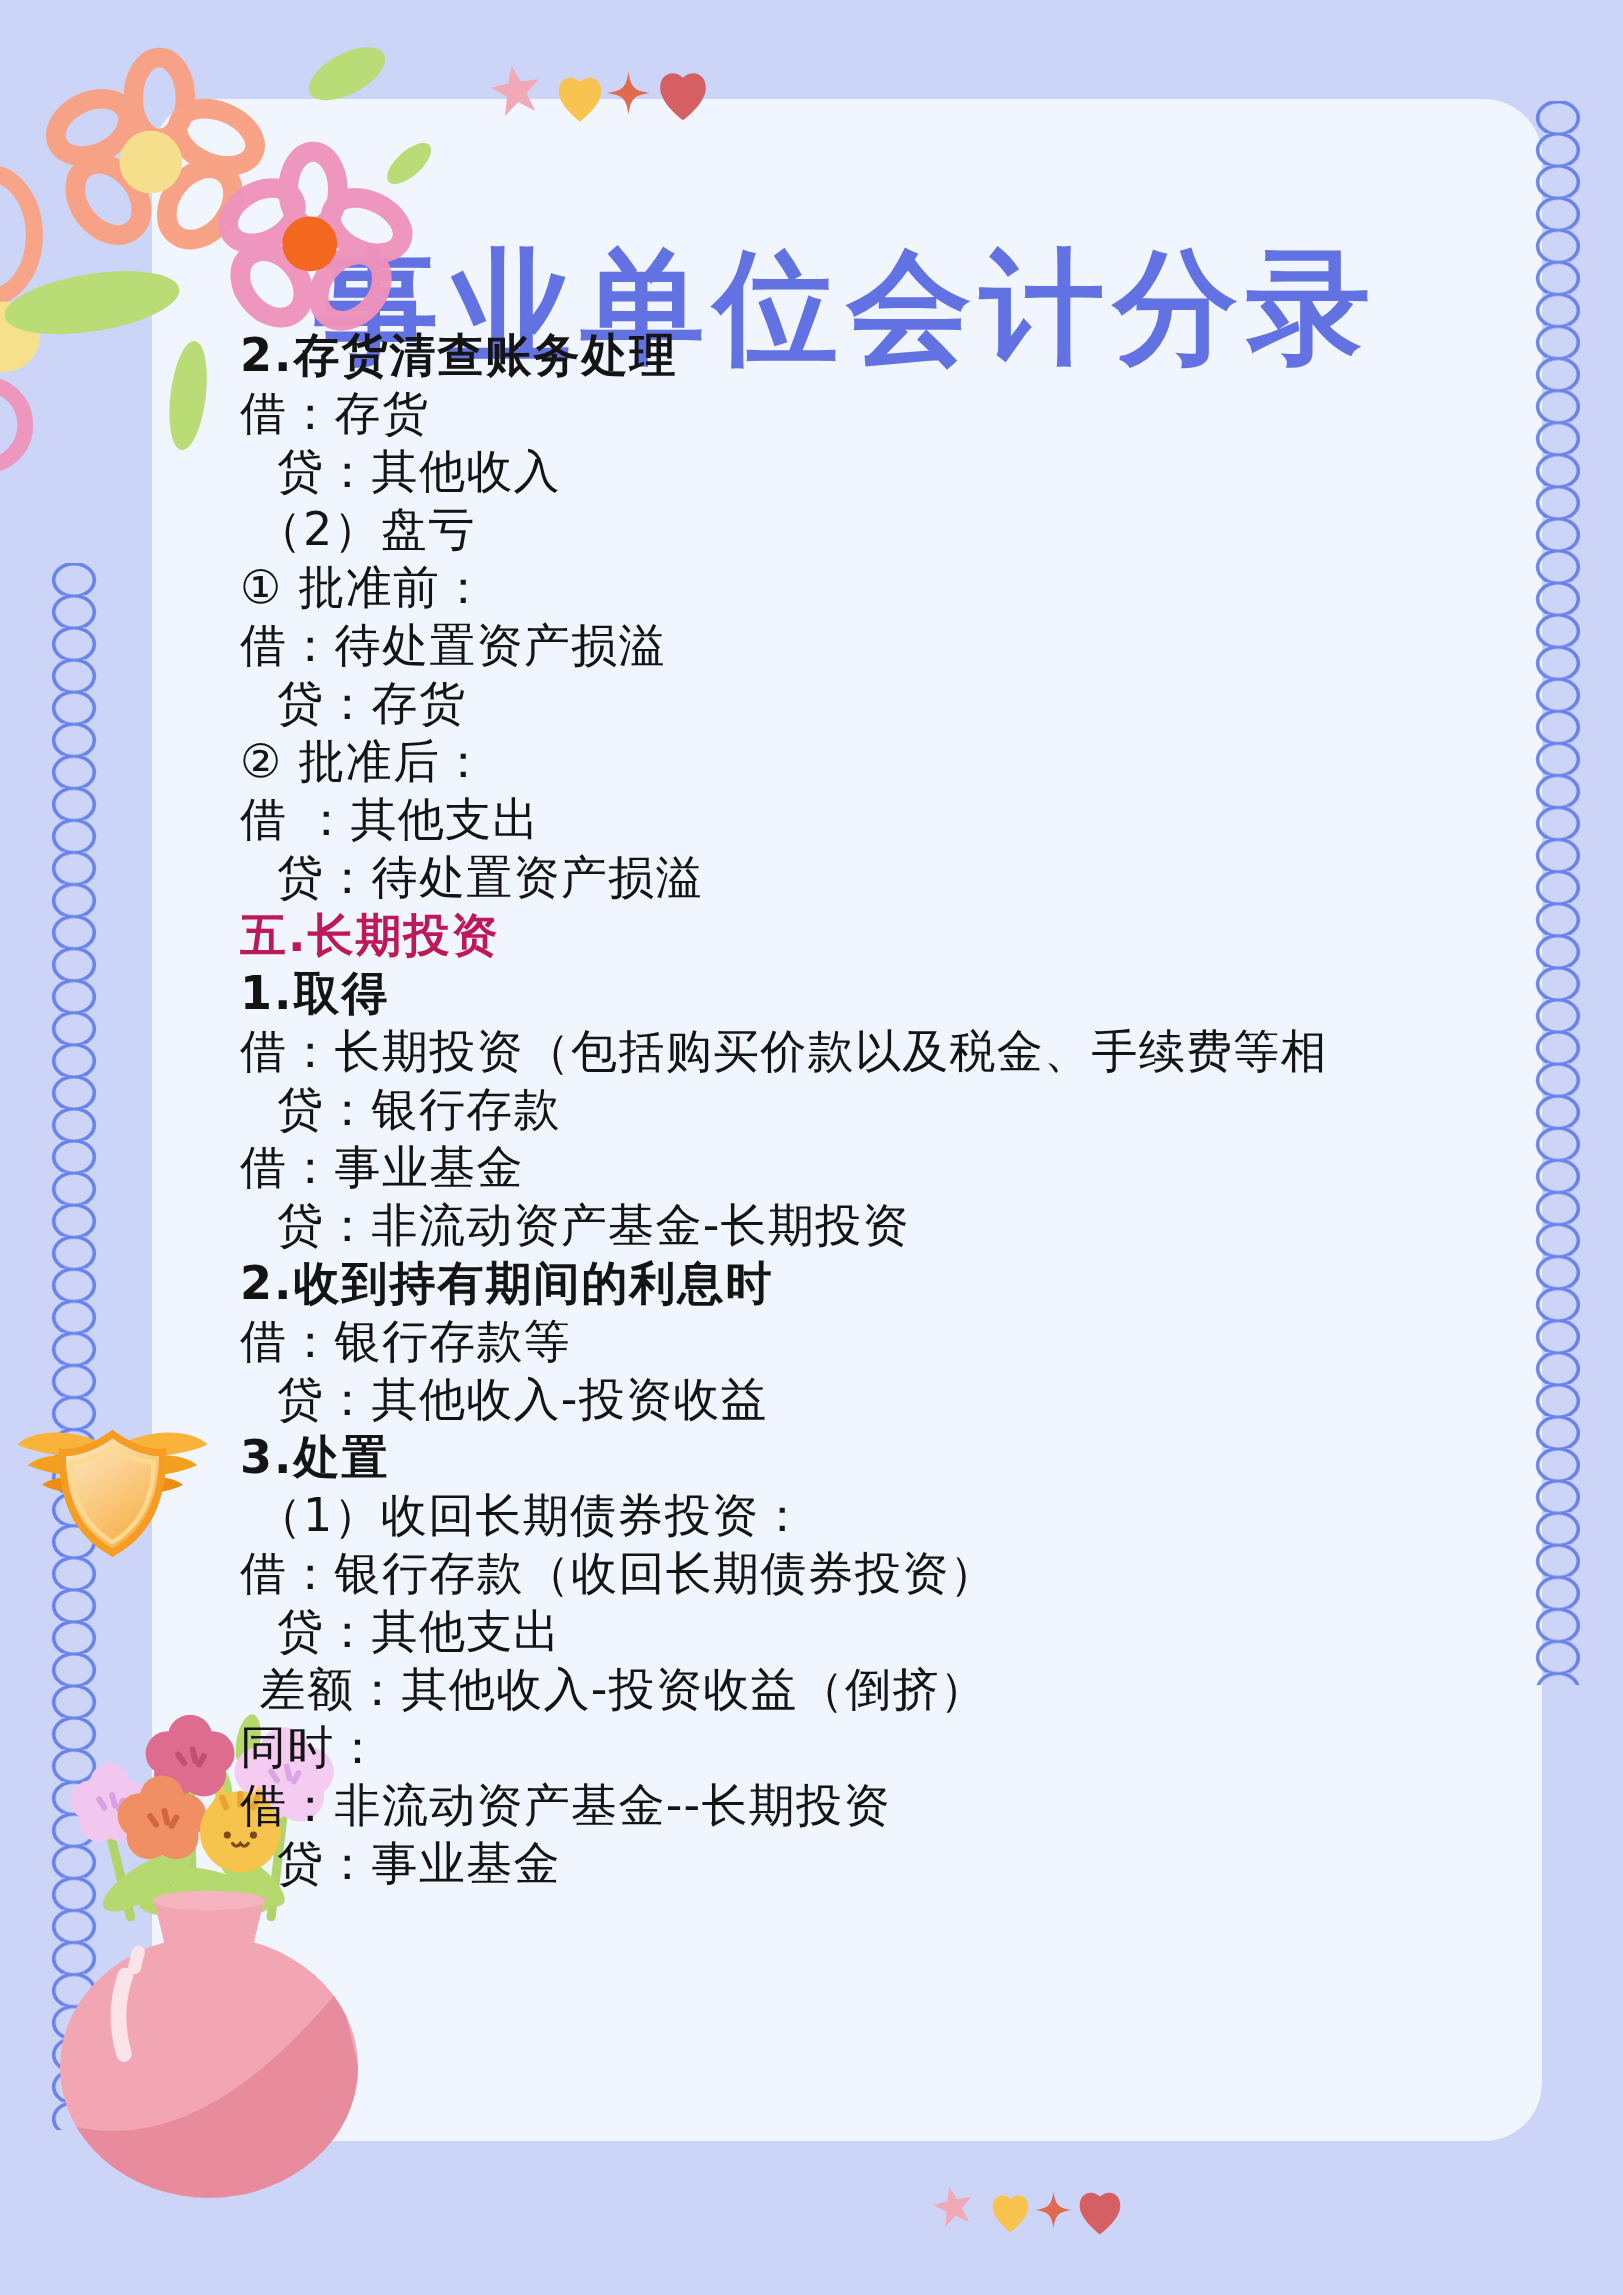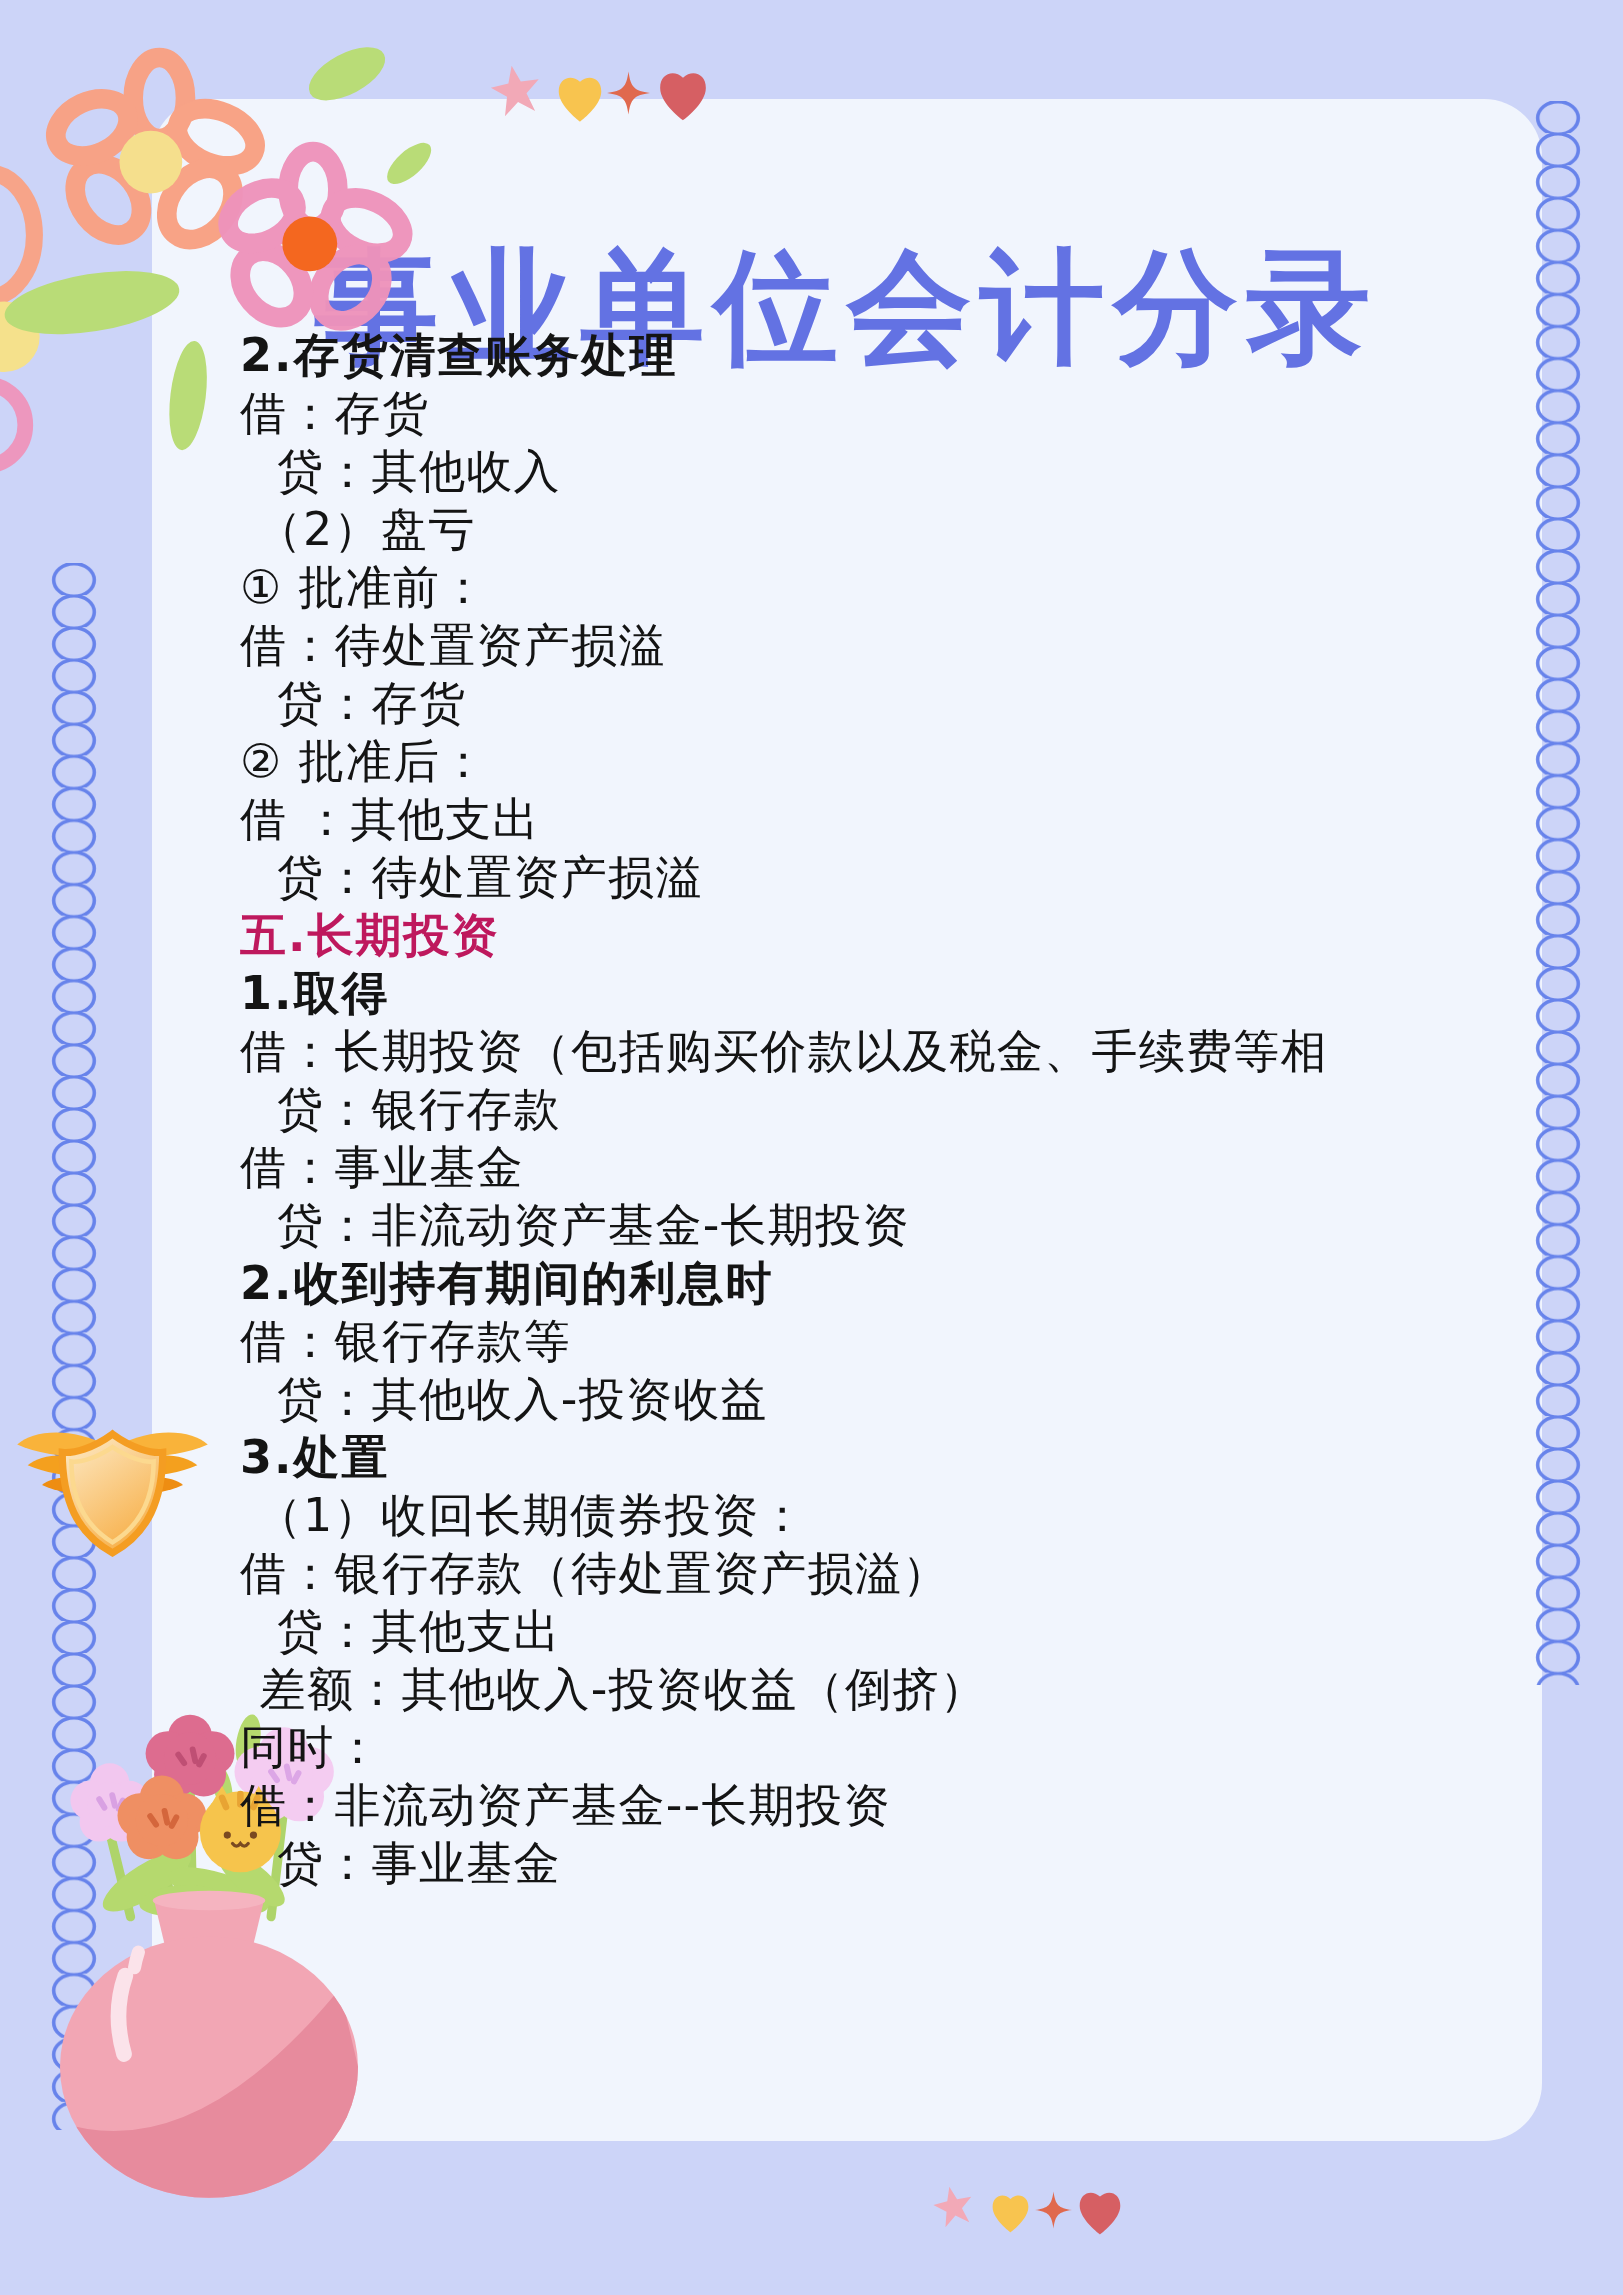--- a/index.html
+++ b/index.html
@@ -273,21 +273,21 @@
       <div class="line bold ind0">1.取得</div>
       <div class="line normal ind0">借：长期投资（包括购买价款以及税金、手续费等相</div>
       <div class="line normal ind2">贷：银行存款</div>
       <div class="line normal ind0">借：事业基金</div>
       <div class="line normal ind2">贷：非流动资产基金-长期投资</div>
       <div class="line bold ind0">2.收到持有期间的利息时</div>
       <div class="line normal ind0">借：银行存款等</div>
       <div class="line normal ind2">贷：其他收入-投资收益</div>
       <div class="line bold ind0">3.处置</div>
       <div class="line normal ind1">（1）收回长期债券投资：</div>
-      <div class="line normal ind0">借：银行存款（待处置资产损溢）</div>
+      <div class="line normal ind0">借：银行存款（收回长期债券投资）</div>
       <div class="line normal ind2">贷：其他支出</div>
       <div class="line normal ind3">差额：其他收入-投资收益（倒挤）</div>
       <div class="line normal ind0">同时：</div>
       <div class="line normal ind0">借：非流动资产基金--长期投资</div>
       <div class="line normal ind2">贷：事业基金</div>
     </div>
 
   <div class="deco" style="left:932px;top:2165px;width:203px;height:92px;">
     <svg style="position:absolute;left:0;top:9.2px;transform:rotate(-12deg);" width="43" height="65" viewBox="0 0 60 60">
       <path stroke-linejoin="round" d="M30 2 L37 21 L57 22 L41 35 L47 56 L30 43 L13 56 L19 35 L3 22 L23 21 Z" fill="#f2a9b7"></path>

